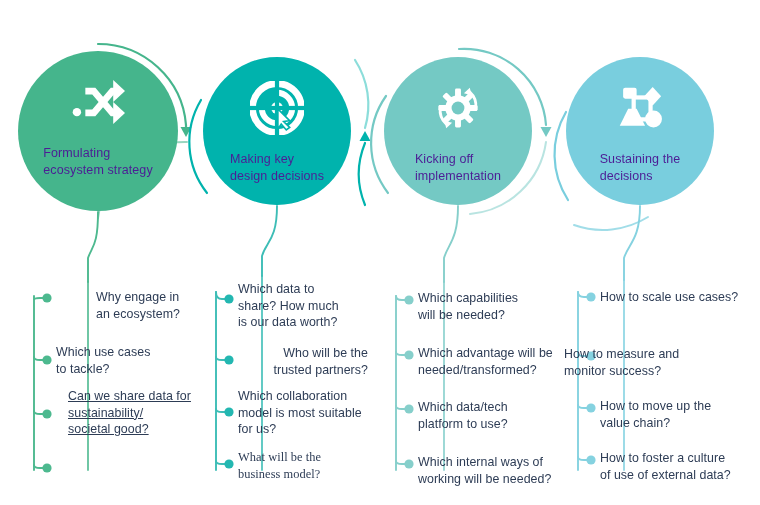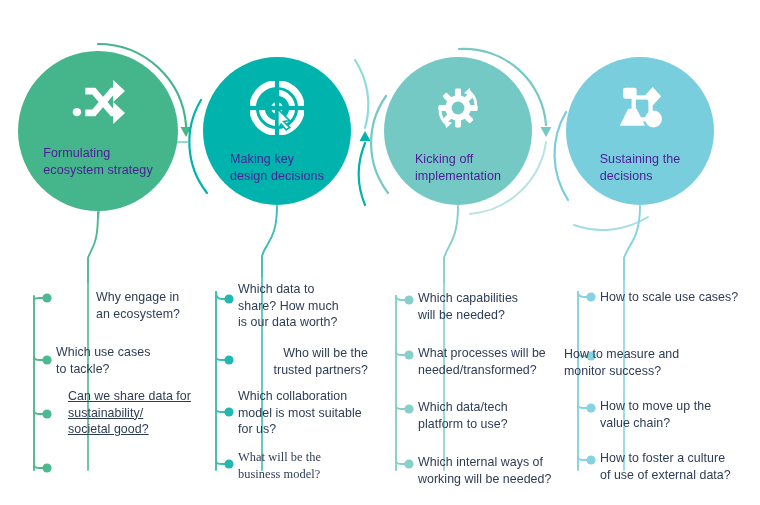--- a/index.html
+++ b/index.html
@@ -227,21 +227,21 @@
     <div class="bullet-item" style="left:238px; top:388px; width:140px;">Which collaboration
 model is most suitable
 for us?</div>
     <div class="bullet-item" style="left:238px; top:449px; width:130px;font-family:Liberation Serif, serif;">What will be the
 business model?</div>
   </div>
 
   <div class="bullet-column" style="left:0; top:0; width:190px; height:505px;">
     <div class="bullet-item" style="left:418px; top:290px; width:140px;">Which capabilities
 will be needed?</div>
-    <div class="bullet-item" style="left:418px; top:345px; width:150px;">What processes will be
+    <div class="bullet-item" style="left:418px; top:345px; width:150px;">Which advantage will be
 needed/transformed?</div>
     <div class="bullet-item" style="left:418px; top:399px; width:140px;">Which data/tech
 platform to use?</div>
     <div class="bullet-item" style="left:418px; top:454px; width:152px;">Which internal ways of
 working will be needed?</div>
   </div>
 
   <div class="bullet-column" style="left:0; top:0; width:190px; height:505px;">
     <div class="bullet-item" style="left:600px; top:289px; width:160px;">How to scale use cases?</div>
     <div class="bullet-item" style="left:564px; top:346px; width:150px;">How to measure and

